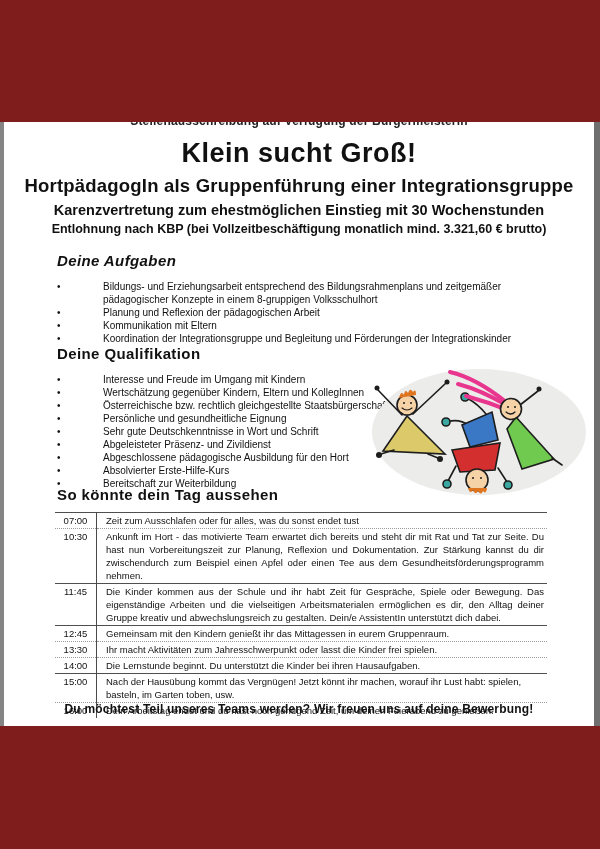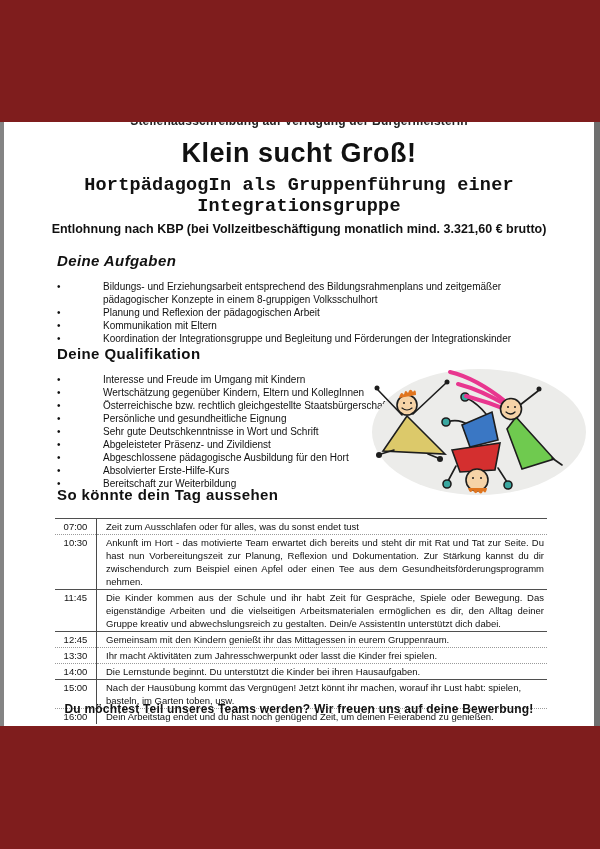--- a/index.html
+++ b/index.html
@@ -5,34 +5,34 @@
   html,body{margin:0;padding:0;}
   body{background:#050505;font-family:"Liberation Sans","DejaVu Sans",sans-serif;}
   .canvas{position:relative;width:600px;height:849px;background:#7f1d1d;overflow:hidden;}
   .edge-strip{position:absolute;top:122px;height:604px;}
   .edge-left{left:0;width:4px;background:#848484;}
   .edge-right{right:0;width:6px;background:#6f6f6f;}
   .page{position:absolute;left:4px;top:122px;width:590px;height:604px;background:#ffffff;overflow:hidden;color:#111;}
   .ctr{position:absolute;left:0;width:100%;text-align:center;font-weight:bold;}
   .clipped-line{top:-8px;font-size:12px;letter-spacing:.2px;color:#222;}
   .doc-title{top:16px;font-size:27px;letter-spacing:.5px;}
-  .doc-subtitle{top:53px;font-size:18.5px;letter-spacing:.2px;font-family:Liberation Mono, monospace;}
+  .doc-subtitle{top:53px;font-size:18.5px;letter-spacing:.2px;}
   .doc-line3{top:80px;font-size:14.5px;}
   .doc-line4{top:100px;font-size:12.5px;}
   .sec-head{position:absolute;left:53px;font-size:15px;font-weight:bold;letter-spacing:.4px;}
   .head-aufgaben{top:130px;font-style:italic;}
   .head-quali{top:223px;}
   .head-tag{top:364px;}
   .blist{position:absolute;left:53px;width:482px;font-size:10px;line-height:13px;}
   .list-aufgaben{top:158px;}
   .list-quali{top:251px;width:340px;}
   .bitem{display:flex;}
   .bullet{width:20px;flex:0 0 20px;}
   .btext{flex:1;margin-left:26px;}
-  .daytable{position:absolute;left:51px;top:390px;width:492px;border-collapse:collapse;font-size:9.5px;line-height:13px;color:#111;margin-top:6px;}
+  .daytable{position:absolute;left:51px;top:390px;width:492px;border-collapse:collapse;font-size:9.5px;line-height:13px;color:#111;}
   .daytable td{padding:1px 4px;vertical-align:top;}
   .daytable td.time{width:41px;text-align:center;padding-left:0;padding-right:0;}
   .daytable td.desc{border-left:1px solid #4a4a4a;padding-left:9px;padding-right:3px;}
   .daytable tr.sep-solid td{border-top:1px solid #4f4f4f;}
   .daytable tr.sep-dot td{border-top:1px dotted #9a9a9a;}
   .just .desc{text-align:justify;}
   .footer-line{top:580px;font-size:12px;letter-spacing:.2px;}
   .clipart{position:absolute;left:362px;top:244px;width:226px;height:134px;}
 </style>
 </head>
@@ -40,20 +40,21 @@
 
 <div class="canvas">
   <div class="edge-strip edge-left"></div>
   <div class="edge-strip edge-right"></div>
 
   <div class="page">
 
     <div class="ctr clipped-line">Stellenausschreibung auf Verfügung der Bürgermeisterin</div>
     <div class="ctr doc-title">Klein sucht Groß!</div>
     <div class="ctr doc-subtitle">HortpädagogIn als Gruppenführung einer Integrationsgruppe</div>
+    <div class="ctr doc-line3">Karenzvertretung zum ehestmöglichen Einstieg mit 30 Wochenstunden</div>
     <div class="ctr doc-line4">Entlohnung nach KBP (bei Vollzeitbeschäftigung monatlich mind. 3.321,60 € brutto)</div>
 
     <div class="sec-head head-aufgaben">Deine Aufgaben</div>
     <div class="blist list-aufgaben">
       <div class="bitem">
         <span class="bullet">•</span>
         <span class="btext">Bildungs- und Erziehungsarbeit entsprechend des Bildungsrahmenplans und zeitgemäßer pädagogischer Konzepte in einem 8-gruppigen Volksschulhort</span>
       </div>
       <div class="bitem">
         <span class="bullet">•</span>

